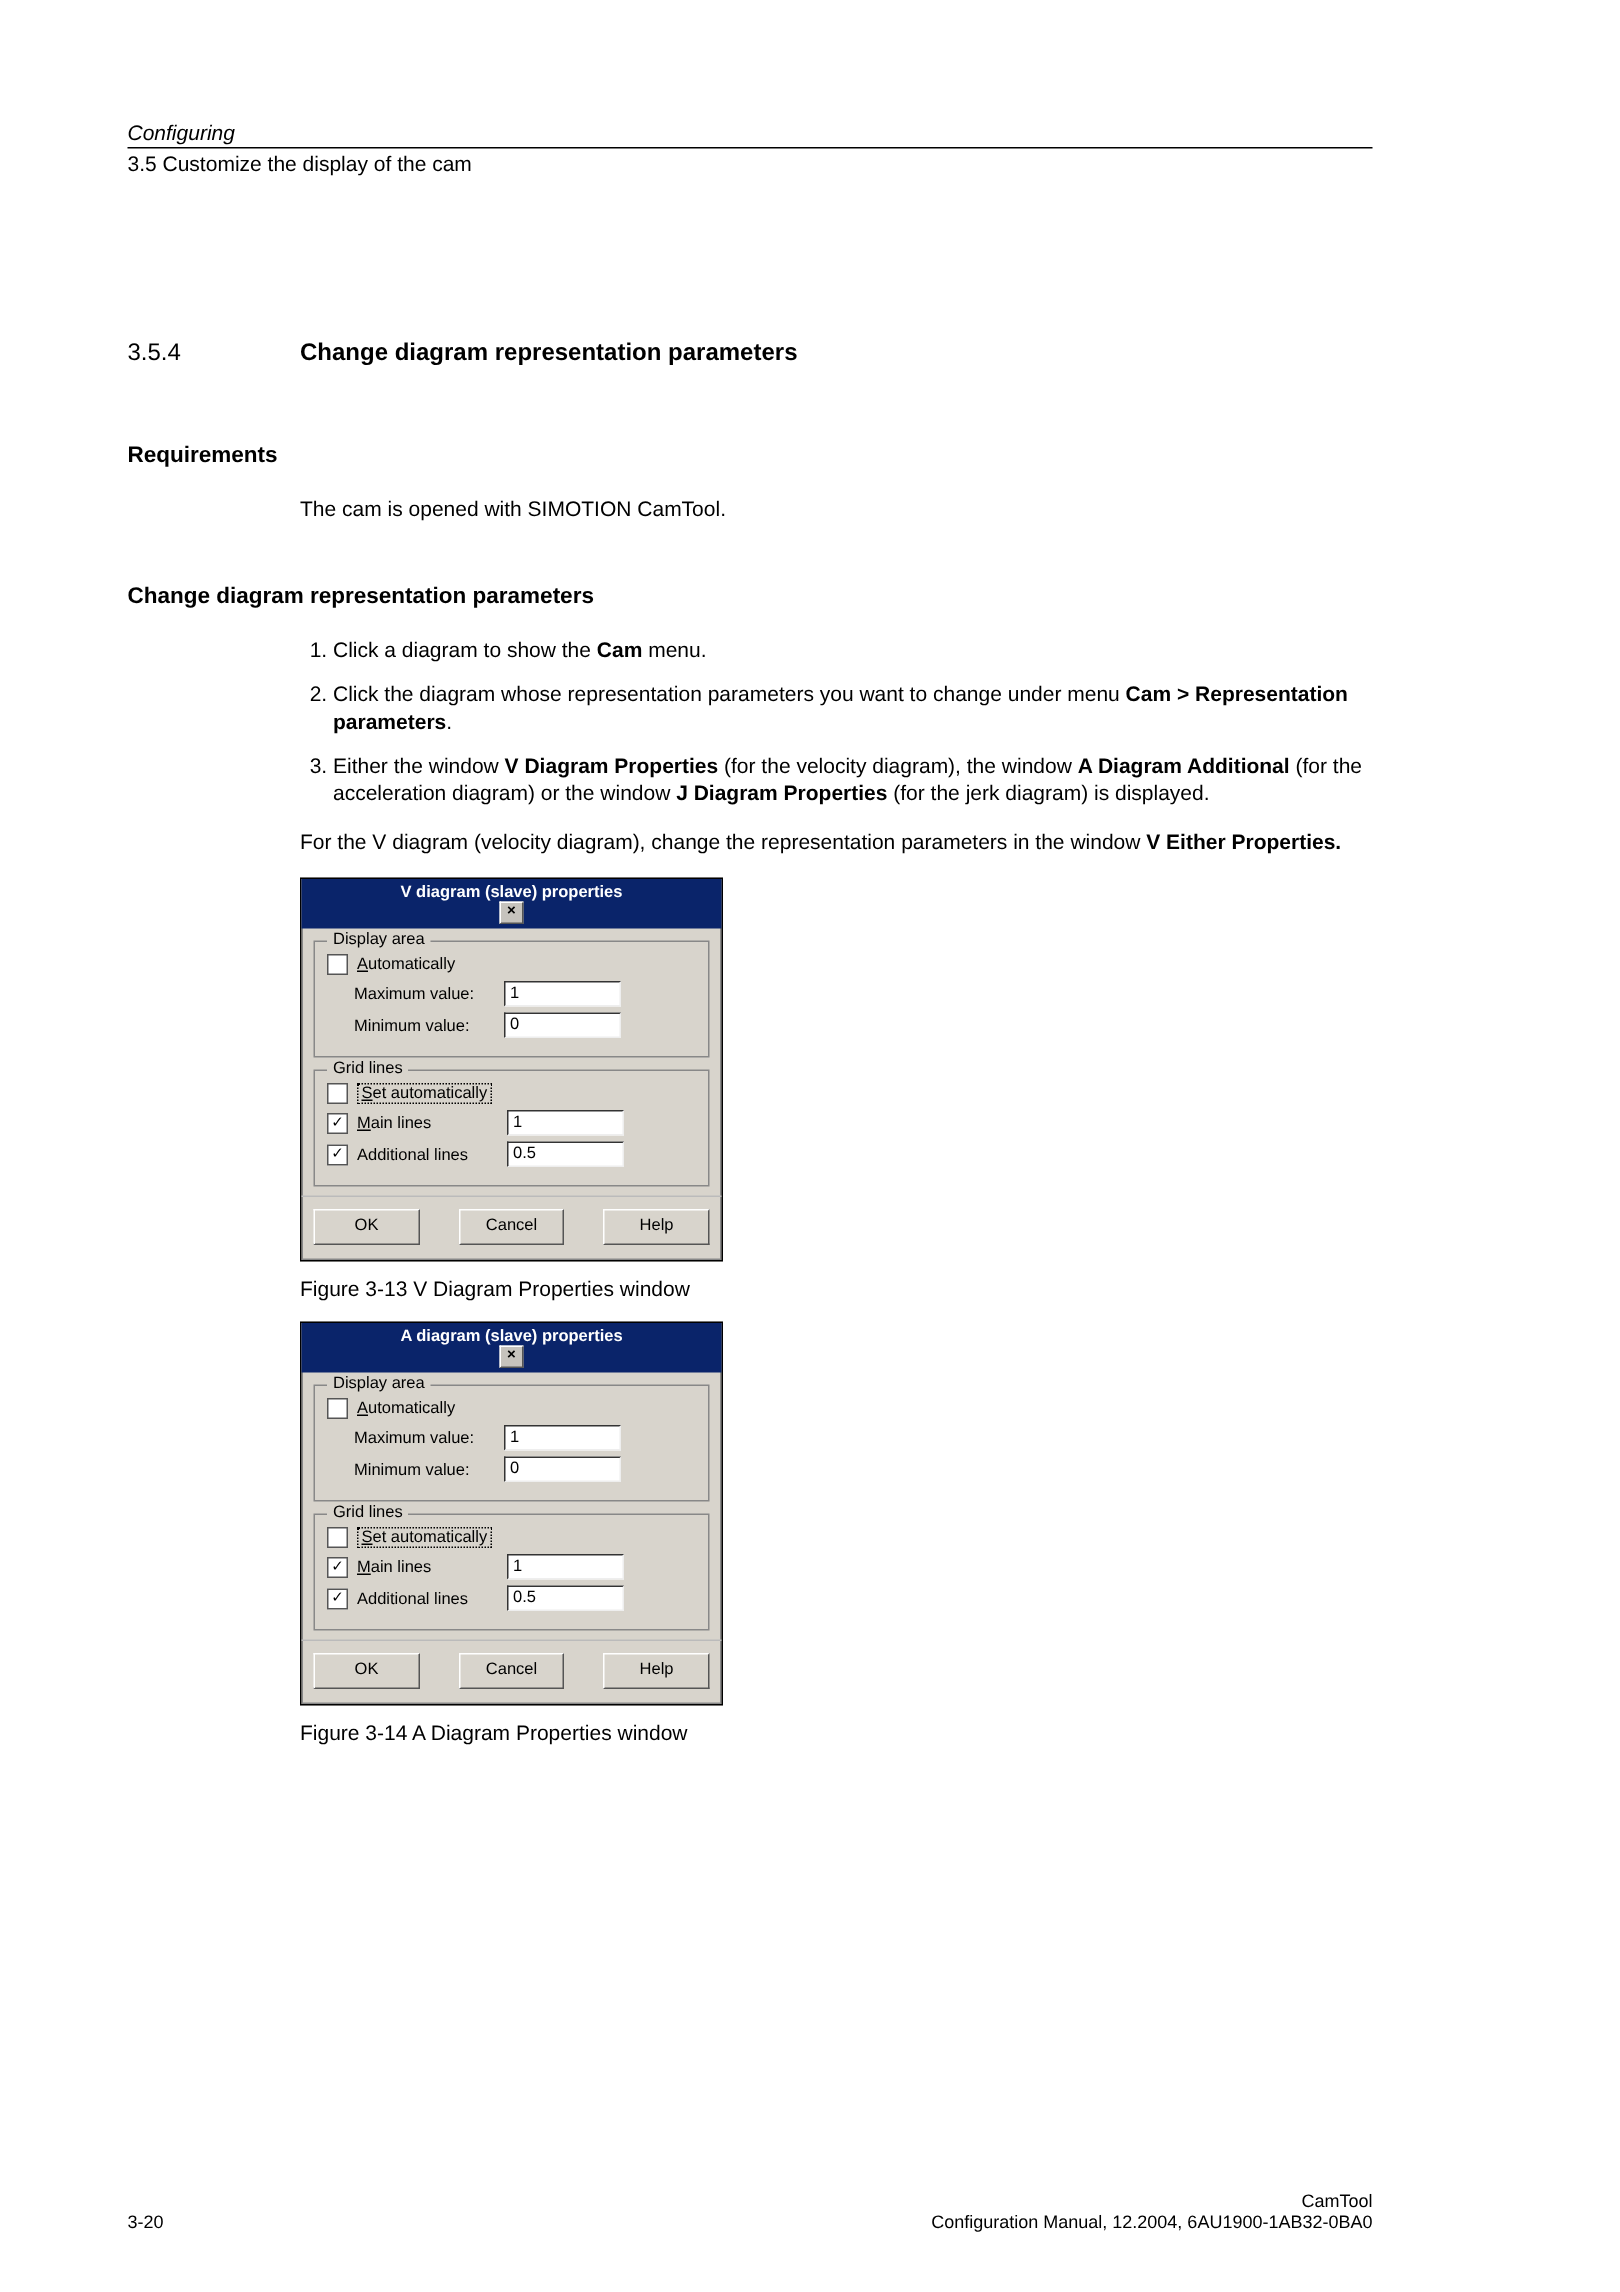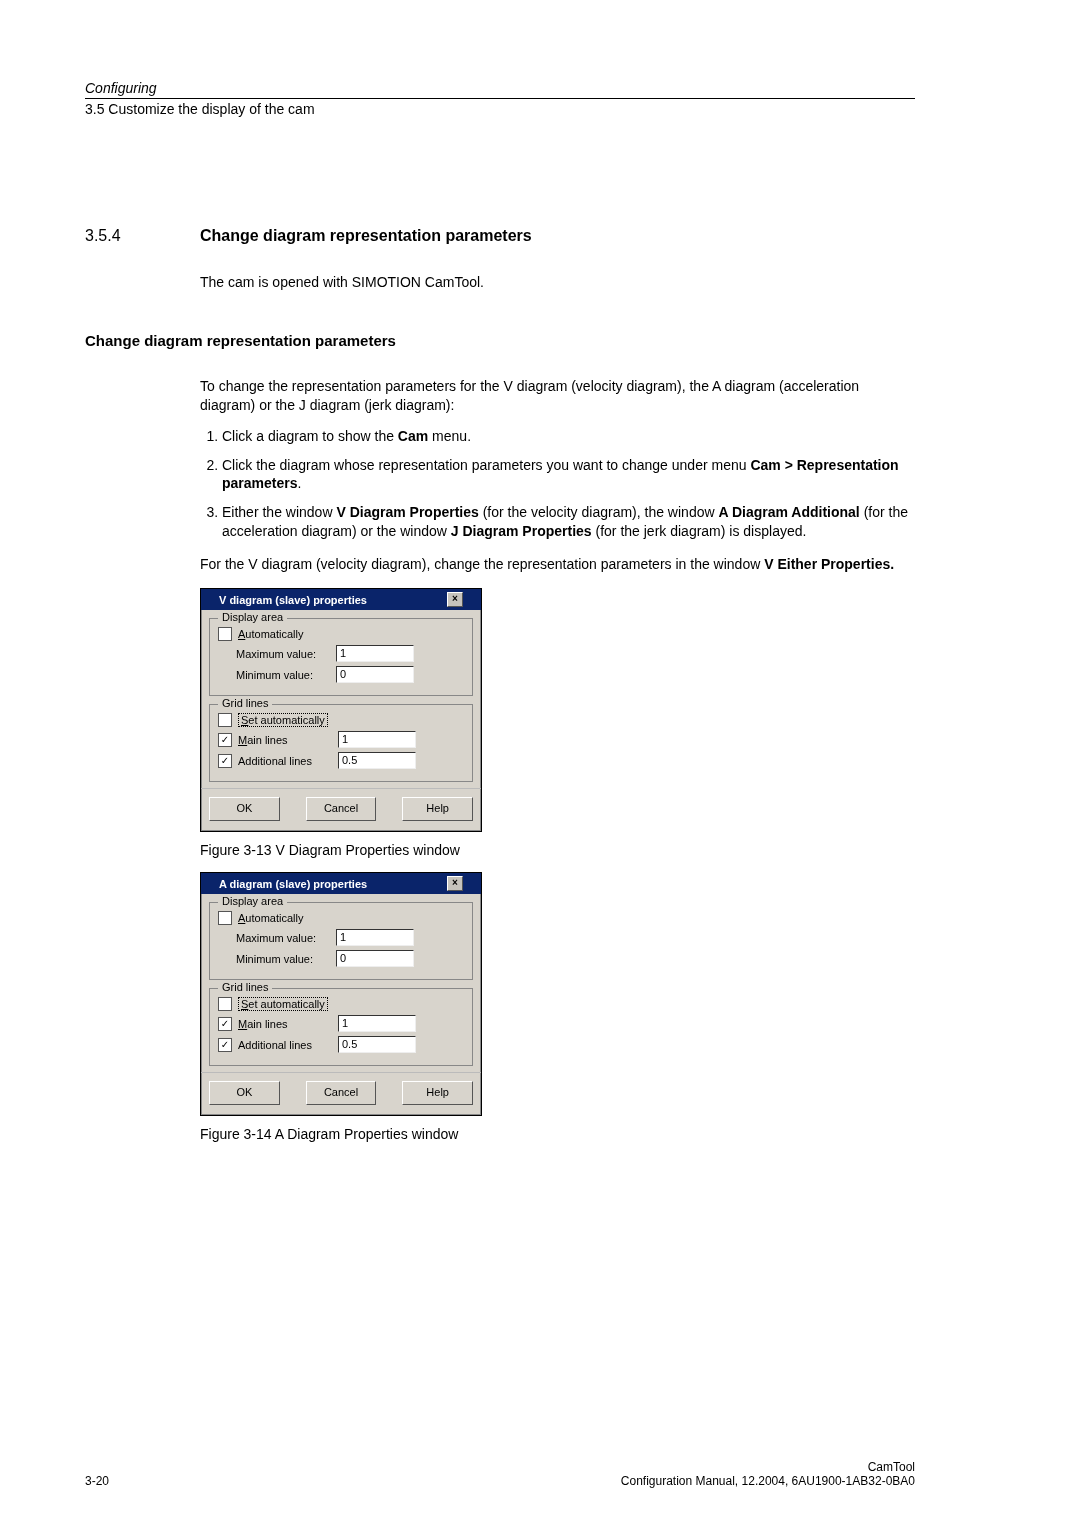--- a/index.html
+++ b/index.html
@@ -40,21 +40,21 @@
     font-size: 16px;
     font-weight: 700;
   }
   .sub-head {
     font-size: 15px;
     font-weight: 700;
     margin-top: 50px;
   }
   .body-block {
     margin-left: 115px;
-    margin-top: 28px;
+    margin-top: 18px;
     line-height: 1.35;
     max-width: 720px;
   }
   .body-block .para { margin-bottom: 12px; }
   ol.steps { padding-left: 22px; margin: 6px 0 14px 0; }
   ol.steps li { margin-bottom: 10px; }
   .bold { font-weight: 700; }
   .fig-cap { margin-left: 115px; margin-top: 10px; font-size: 14px; }
 
   
@@ -65,25 +65,26 @@
     border: 1px solid #000;
     background: #d8d4cc;
     font-family: "MS Sans Serif", Tahoma, Arial, sans-serif;
     font-size: 11px;
     box-shadow: 0 0 0 1px #888 inset;
   }
   .dlg-title {
     background: #0a246a;
     color: #fff;
     font-weight: 700;
-    padding: 3px 18px;
+    padding: 3px 7px;
     display: flex;
     justify-content: space-between;
     align-items: center;
     font-size: 11px;
+    flex-direction: column;
   }
   .dlg-close {
     width: 14px; height: 13px;
     background: #c6c3bd;
     border: 1px solid #fff;
     border-right-color: #555; border-bottom-color: #555;
     color: #000;
     font-size: 10px;
     line-height: 11px;
     text-align: center;
@@ -156,27 +157,27 @@
 
 <div class="page">
   <div class="hdr-top">Configuring</div>
   <div class="hdr-sub">3.5 Customize the display of the cam</div>
 
   <div class="sect-row">
     <div class="sect-num">3.5.4</div>
     <div class="sect-title">Change diagram representation parameters</div>
   </div>
 
+  <div class="sub-head">Requirements</div>
   <div class="body-block">
     <div class="para">The cam is opened with SIMOTION CamTool.</div>
   </div>
 
   <div class="sub-head" style="margin-top:40px">Change diagram representation parameters</div>
   <div class="body-block">
-    <div class="para">To change the representation parameters for the V diagram (velocity diagram), the A diagram (acceleration diagram) or the J diagram (jerk diagram):</div>
     <ol class="steps">
       <li>
         <span>Click a diagram to show the </span><span class="bold">Cam</span><span> menu.</span>
       </li>
       <li>
         <span>Click the diagram whose representation parameters you want to change under menu </span><span class="bold">Cam &gt; Representation parameters</span><span>.</span>
       </li>
       <li>
         <span>Either the window </span><span class="bold">V Diagram Properties</span><span> (for the velocity diagram), the window </span><span class="bold">A Diagram Additional</span><span> (for the acceleration diagram) or the window </span><span class="bold">J Diagram Properties</span><span> (for the jerk diagram) is displayed.</span>
       </li>

